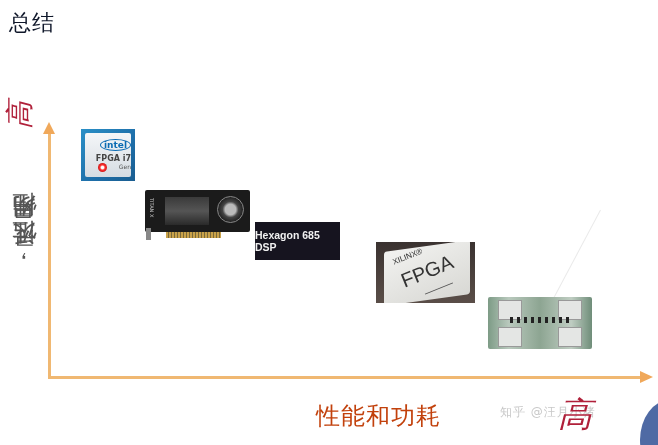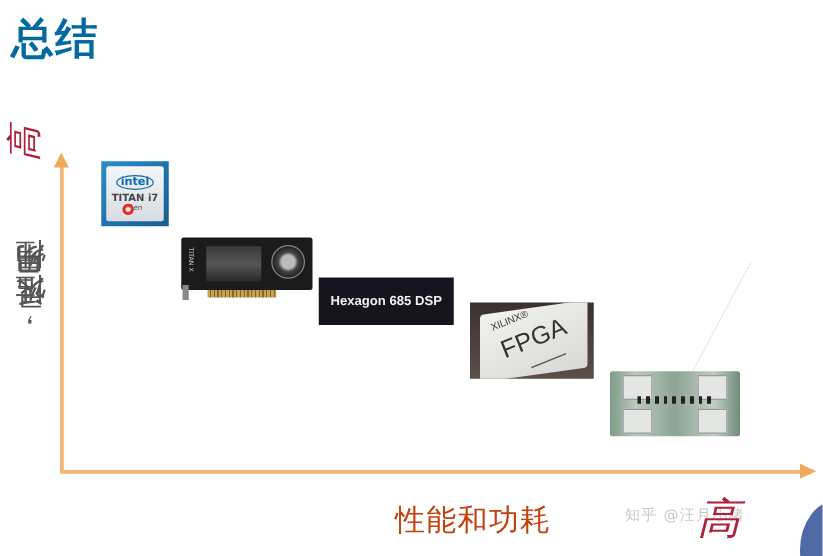--- a/index.html
+++ b/index.html
@@ -3,21 +3,21 @@
 <meta charset="utf-8">
 <style>
   html, body { margin:0; padding:0; }
   body {
     width:658px; height:445px; position:relative; overflow:hidden;
     background:#ffffff;
     font-family: "DejaVu Sans", sans-serif;
   }
   .title {
     position:absolute; left:9px; top:8px;
-    font-size:34px; font-weight:bold; color:#0369a1;
+    font-size:22px; font-weight:normal; color:#0f172a;
     letter-spacing:1px;
   }
   .axis-y {
     position:absolute; left:48px; top:130px; width:3px; height:248px;
     background:#f0b872;
   }
   .axis-y-head {
     position:absolute; left:43px; top:122px; width:0; height:0;
     border-left:6.5px solid transparent; border-right:6.5px solid transparent;
     border-bottom:12px solid #f0a85a;
@@ -54,21 +54,21 @@
 
   
   .chip { position:absolute; overflow:hidden; }
   .intel {
     left:81px; top:129px; width:54px; height:52px;
     background:linear-gradient(135deg,#2a8fc7,#1e6ea8 60%,#1a5d90);
     box-sizing:border-box; padding:4px;
   }
   .intel .inner {
     width:100%; height:100%; background:linear-gradient(#f4f6f8,#d6dce2);
-    border-radius:2px; position:relative; text-align:center;
+    border-radius:2px; position:relative; text-align:right;
   }
   .intel .logo {
     display:inline-block; margin-top:3px; font-size:9px; color:#0a6bb3;
     border:1px solid #0a6bb3; border-radius:50%; padding:0 3px; font-weight:bold;
   }
   .intel .core { font-size:8px; color:#444; margin-top:2px; font-weight:bold; }
   .intel .gen { font-size:6px; color:#555; }
   .intel .dot {
     position:absolute; left:13px; top:30px; width:9px; height:9px; border-radius:50%;
     background:radial-gradient(#fff 0 20%, #ff3030 40%, #d01818 70%);
@@ -91,21 +91,21 @@
     writing-mode:vertical-rl;
   }
   .gpu-pins {
     position:absolute; left:166px; top:232px; width:55px; height:6px;
     background:repeating-linear-gradient(90deg,#c9a24a 0 2px,#7a6a3a 2px 3px);
   }
   .gpu-bracket {
     position:absolute; left:146px; top:228px; width:5px; height:12px; background:#888;
   }
   .dsp {
-    left:255px; top:222px; width:108px; height:38px;
+    left:255px; top:222px; width:85px; height:38px;
     background:#16141f; color:#f0f0f0;
     display:flex; align-items:center; justify-content:center;
     font-size:10.5px; font-family:"Liberation Sans", sans-serif; font-weight:bold;
   }
   .fpga {
     left:376px; top:242px; width:99px; height:61px;
     background:linear-gradient(#3a3230,#5a4e48);
   }
   .fpga .die {
     position:absolute; left:8px; top:4px; width:86px; height:54px;
@@ -160,21 +160,21 @@
 <div class="axis-x-head"></div>
 
 <div class="ylabel">灵活性，易用性</div>
 <div class="xlabel">性能和功耗</div>
 
 <div class="faint-line"></div>
 
 <div class="chip intel">
   <div class="inner">
     <span class="logo">intel</span>
-    <div class="core">TITAN i7</div>
+    <div class="core">FPGA i7</div>
     <div class="gen">Gen</div>
     <div class="dot"></div>
   </div>
 </div>
 
 <div class="chip gpu">
   <div class="label">TITAN X</div>
   <div class="shroud"></div>
   <div class="fan"></div>
 </div>

